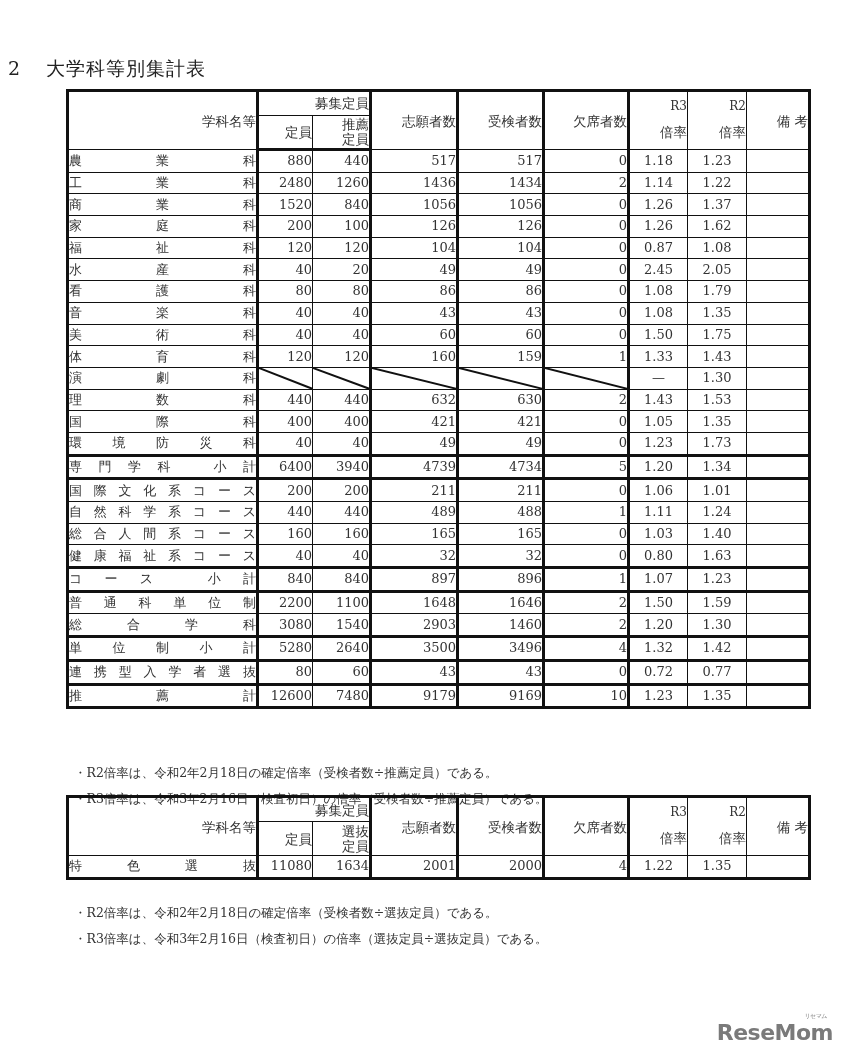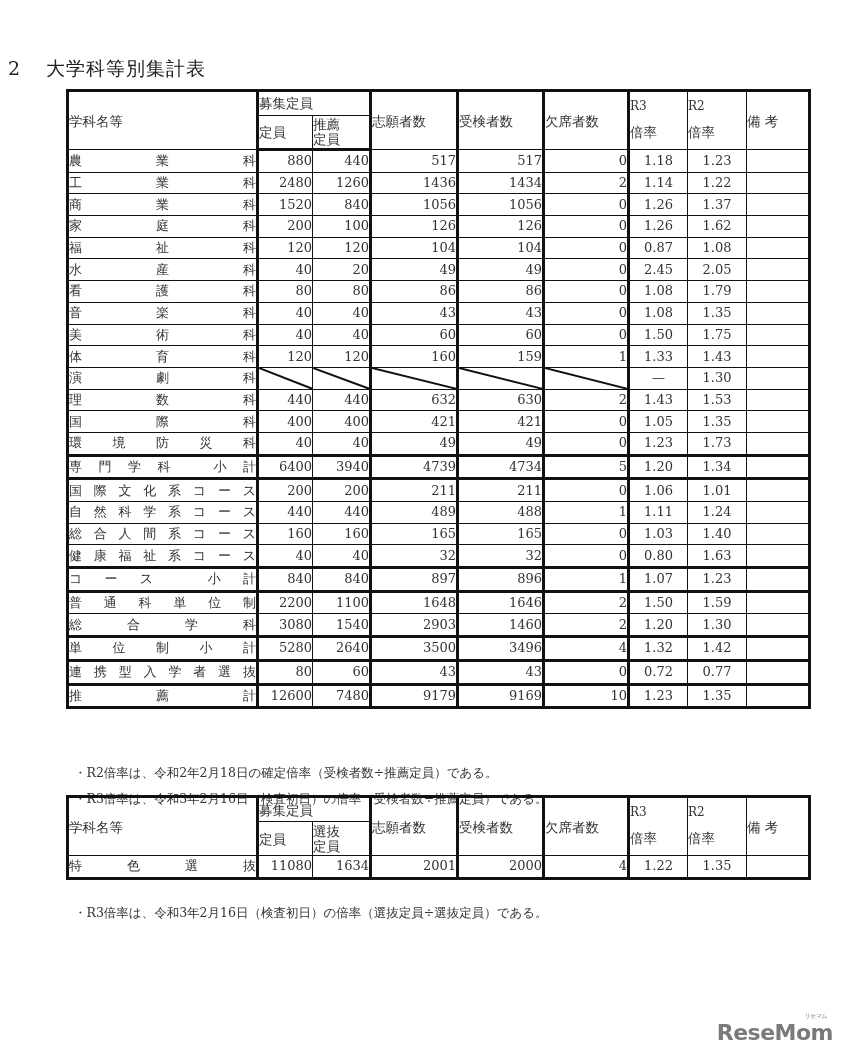--- a/index.html
+++ b/index.html
@@ -2,21 +2,21 @@
 <html><head>
 <meta charset="utf-8">
 <style>
   html, body { margin:0; padding:0; background:#ffffff; }
   body { width:849px; height:1059px; position:relative; overflow:hidden;
          font-family: "DejaVu Serif", "Liberation Serif", serif; color:#222; }
   .section-title { position:absolute; left:8px; top:56px; font-size:19px; letter-spacing:1px; color:#222; }
   .section-title .num { display:inline-block; width:38px; }
   table.grid { position:absolute; border-collapse:collapse; table-layout:fixed; font-size:13px; }
   table.grid td, table.grid th { border:1px solid #111; padding:0; height:20.7px; line-height:20px; font-weight:normal; color:#333; }
-  table.grid th { text-align:left; font-size:13.5px; }
+  table.grid th { text-align:right; font-size:13.5px; }
   .outer { outline:3px solid #111; outline-offset:-1px; }
   td.num { text-align:right; padding-right:2px; font-size:13px; }
   td.rate { text-align:center; font-size:13px; }
   td.name { padding:0 6px; }
   .namewrap { display:flex; justify-content:space-between; width:100%; }
   .thickL { border-left:3px solid #111 !important; }
   .thickR { border-right:3px solid #111 !important; }
   .thickT td { border-top:3px solid #111 !important; }
   .thickB th { border-bottom:3px solid #111 !important; }
   .slash { position:relative; }
@@ -611,19 +611,20 @@
         <td class="num thickL thickR">2000</td>
         <td class="num thickR">4</td>
         <td class="rate ">1.22</td>
         <td class="rate ">1.35</td>
         <td class="rate "></td>
       </tr>
     </tbody>
 </table>
 
 <div class="notes" style="top:900px;">
+  <div>・R2倍率は、令和2年2月18日の確定倍率（受検者数÷選抜定員）である。</div>
   <div>・R3倍率は、令和3年2月16日（検査初日）の倍率（選抜定員÷選抜定員）である。</div>
 </div>
 
 <div class="logo">
   <small>リセマム</small>
   <span>ReseMom</span>
 </div>
 
 </body></html>

